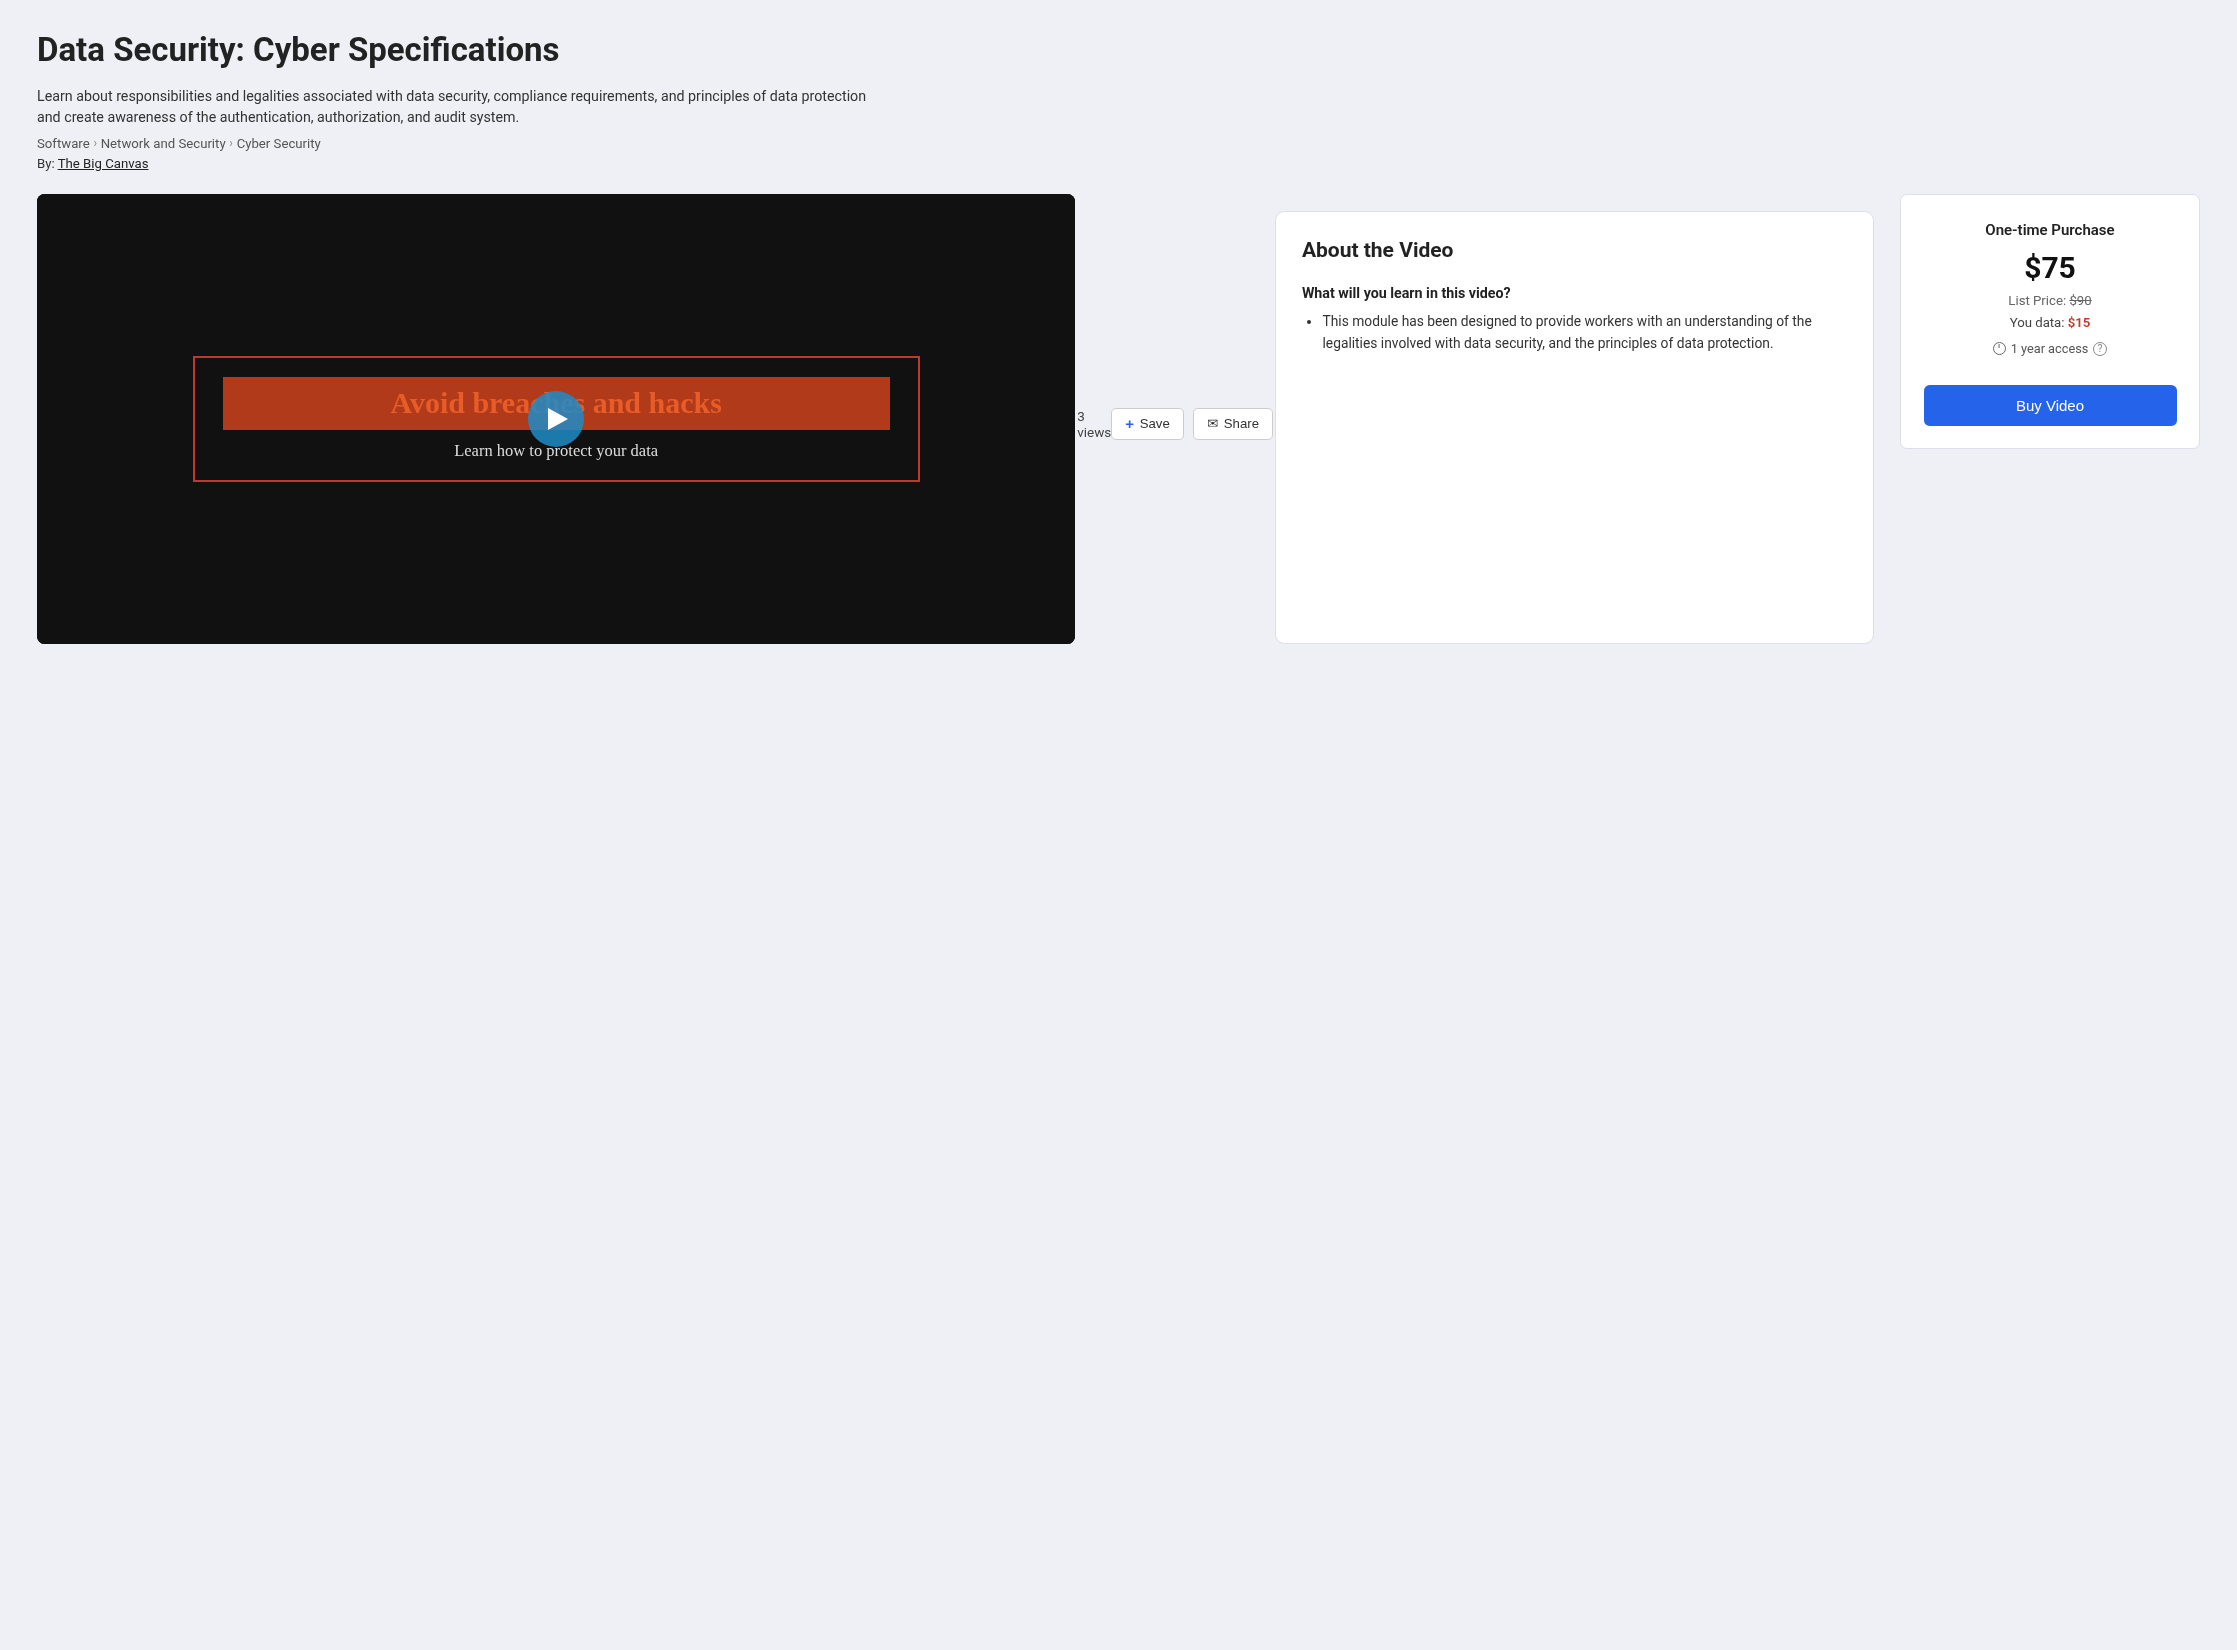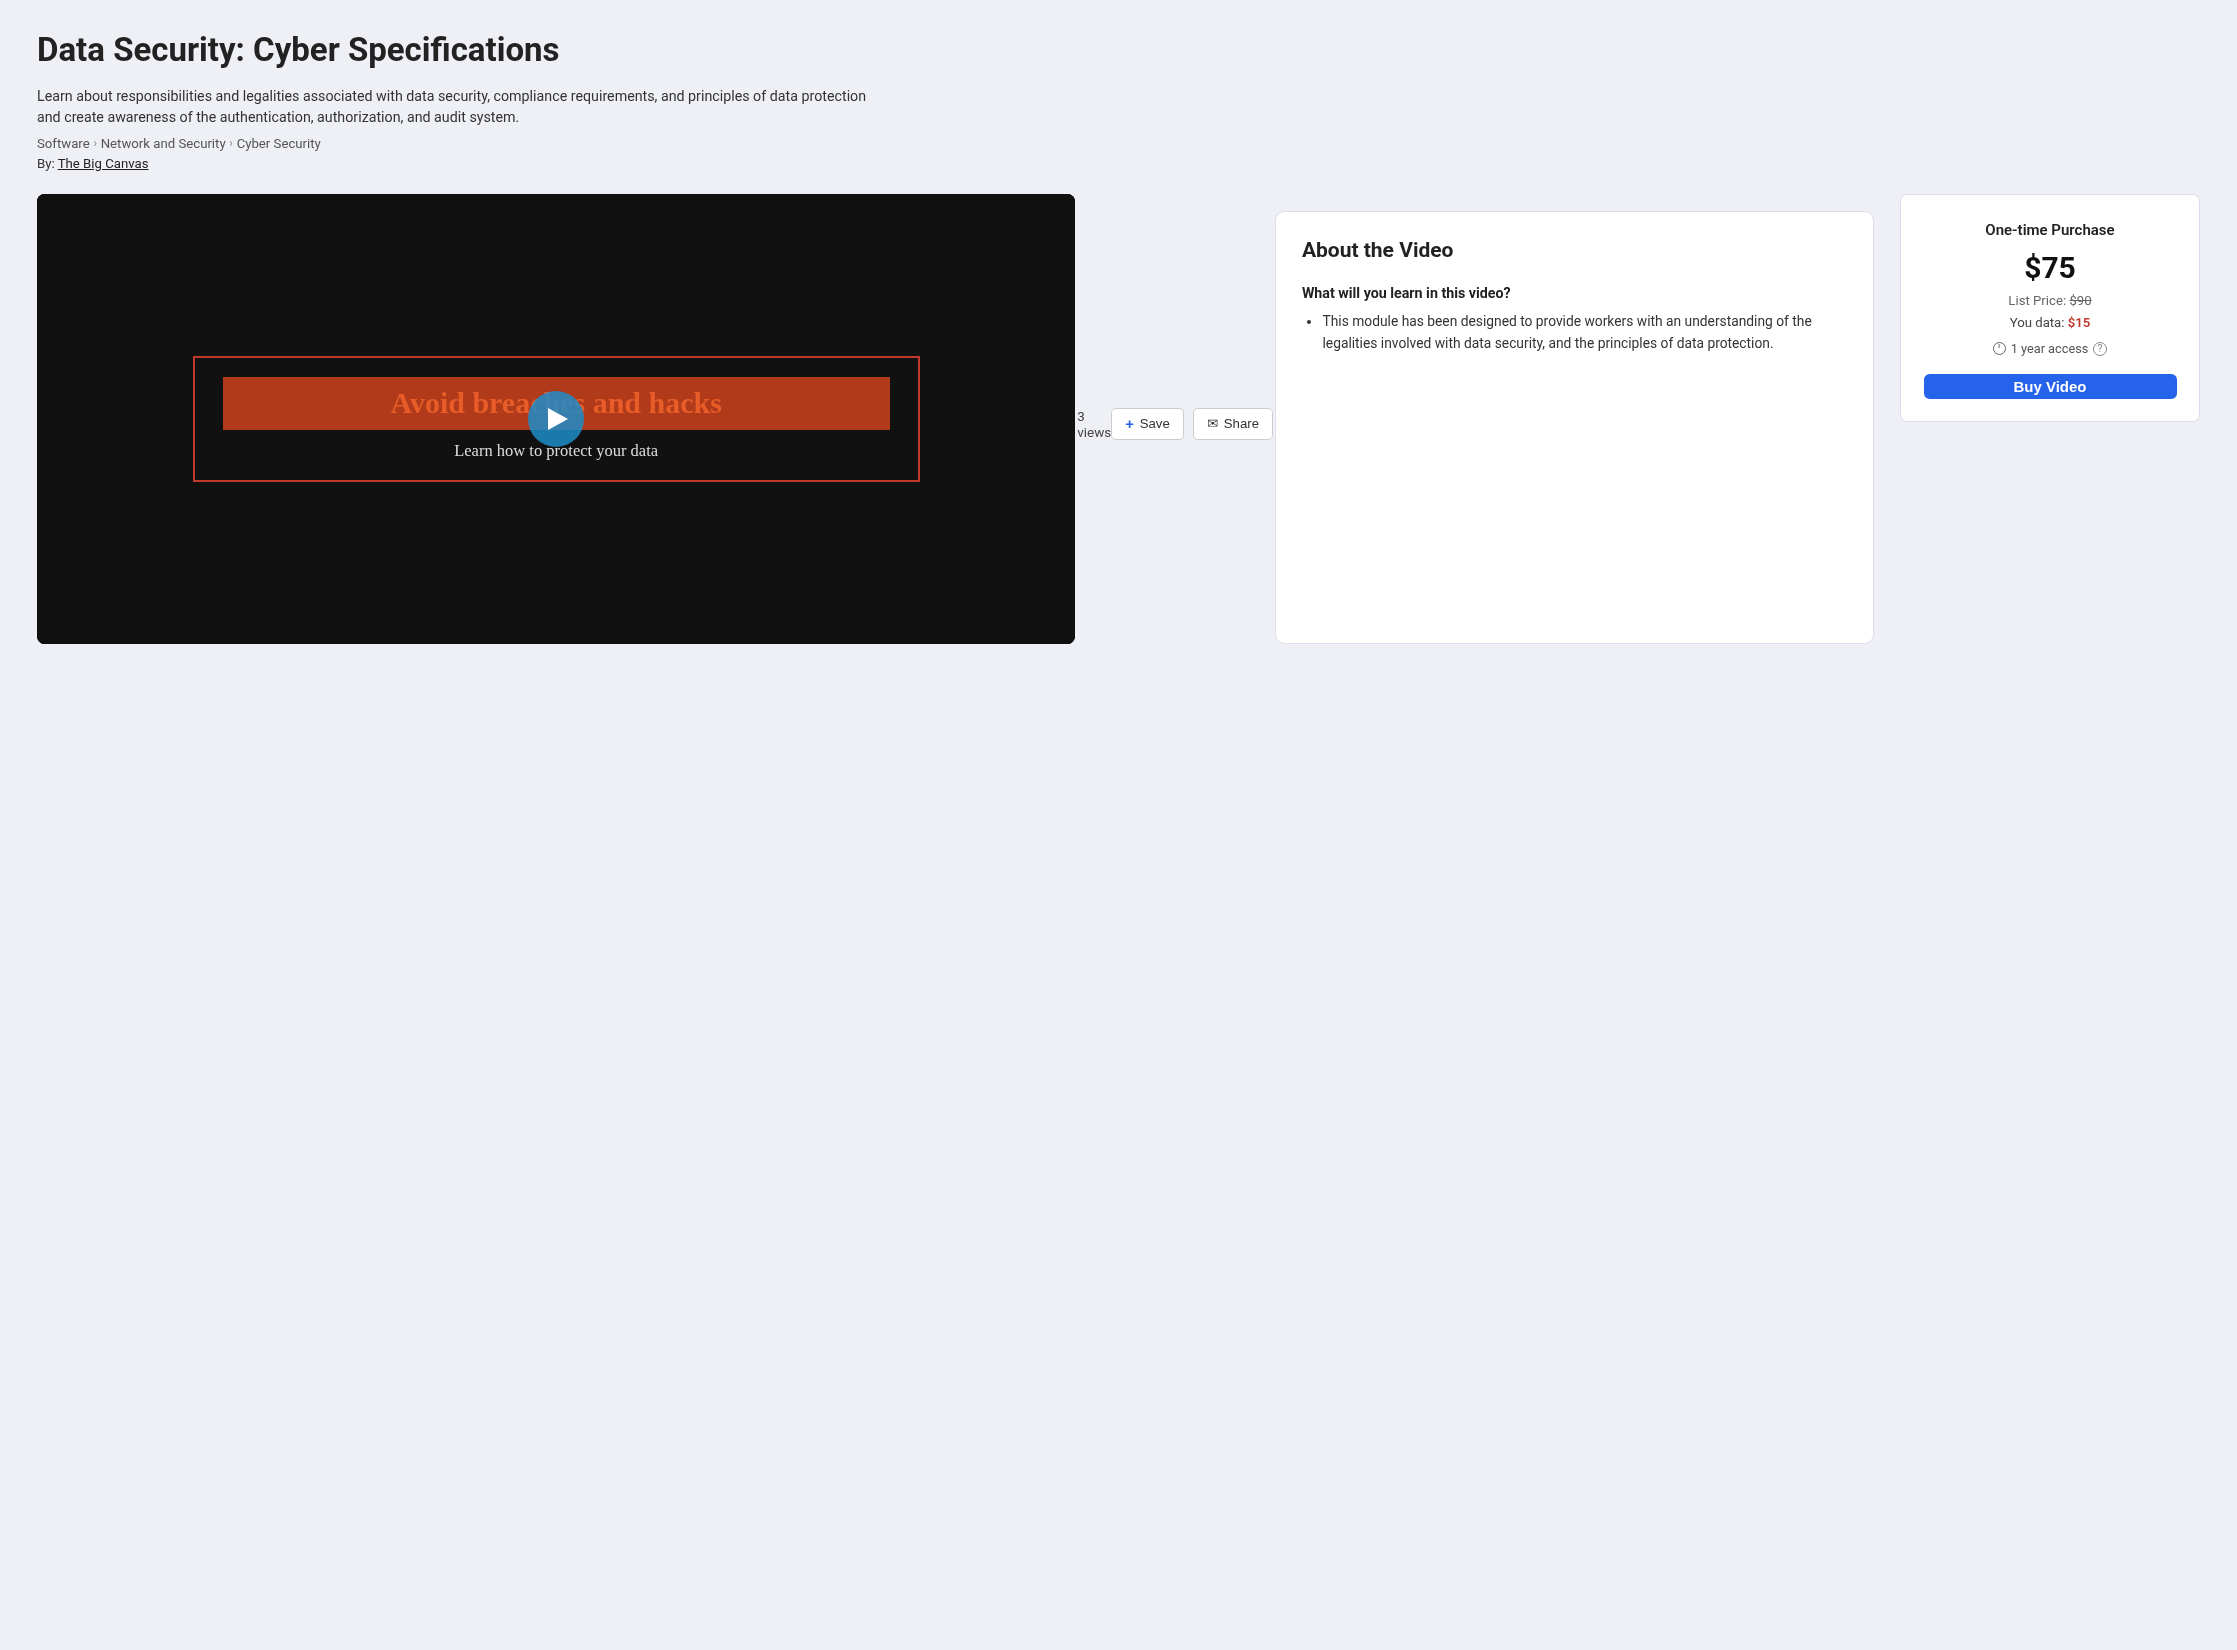--- a/index.html
+++ b/index.html
@@ -213,26 +213,26 @@
       display: flex;
       align-items: center;
       gap: 4.7px;
       margin-top: 3.7px;
     }
     .buy-btn {
       width: 100%;
       background: #2563eb;
       color: #fff;
       font-size: 1rem;
-      font-weight: 700;
+      font-weight: 400;
       border: none;
       border-radius: 5.6px;
-      padding: 4px 0;
-      cursor: pointer;
-      margin-top: 10px;
+      padding: 12px 0;
+      cursor: pointer;
+      margin-top: 21px;
     }
     .about-section {
       background: #fff;
       border-radius: 9.4px;
       border: 0.9px solid #dde;
       padding: 26px 26px 19px;
       margin-top: 3.7px;
       max-width: 815px;
     }
     .about-title {

